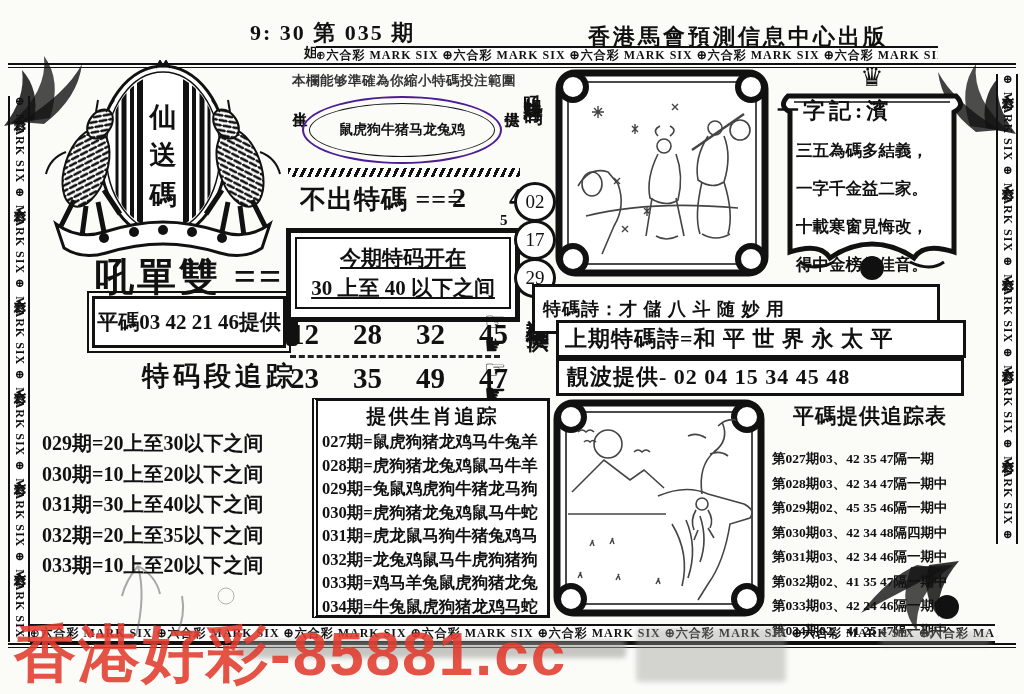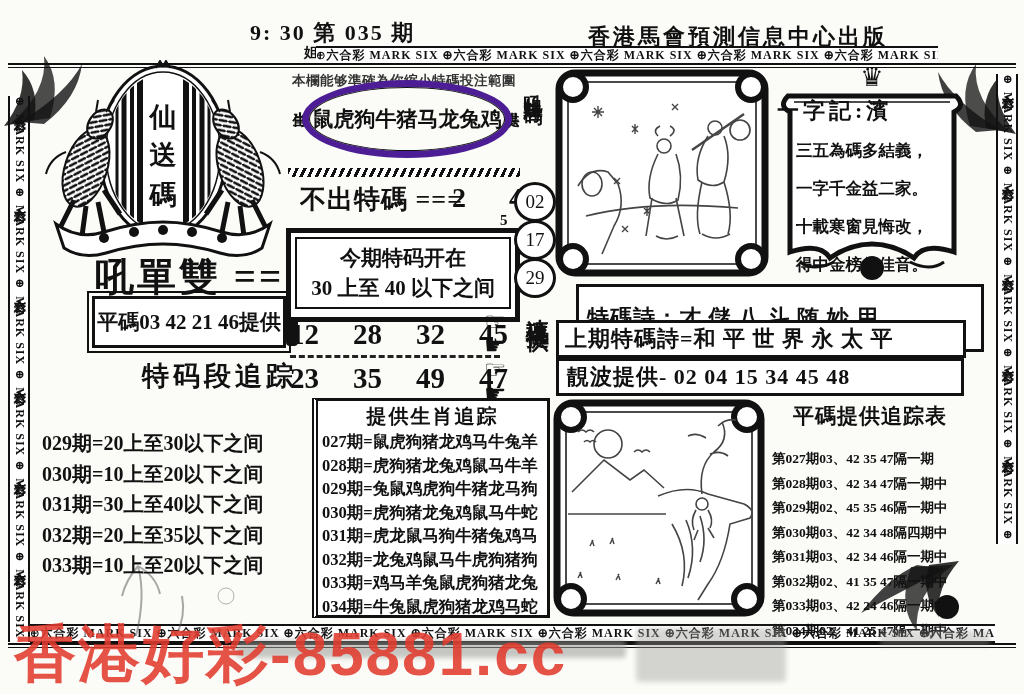--- a/index.html
+++ b/index.html
@@ -137,30 +137,30 @@
     <div>030期=10上至20以下之间</div>
     <div>031期=30上至40以下之间</div>
     <div>032期=20上至35以下之间</div>
     <div>033期=10上至20以下之间</div>
   </div>
 
   <div class="abs b nowrap" style="left:292px;top:72px;width:230px;font-size:13.5px;letter-spacing:.5px;opacity:.85;">本欄能够準確為你縮小特碼投注範圍</div>
 
   <div class="abs vtext b" style="left:290px;top:100px;font-size:15px;height:60px;">生肖</div>
   <div class="abs vtext b" style="left:502px;top:100px;font-size:15px;height:60px;">提供</div>
-  <div class="abs b" style="left:302px;top:80px;width:196px;height:64px;border:7px solid #4c1d95;border-radius:50%;
+  <div class="abs b" style="left:302px;top:96px;width:196px;height:64px;border:2px solid #4c1d95;border-radius:50%;
        outline:1px solid #111;outline-offset:-8px;display:flex;align-items:center;justify-content:center;
-       font-size:21px;white-space:nowrap;">鼠虎狗牛猪马龙兔鸡</div>
+       font-size:14px;white-space:nowrap;">鼠虎狗牛猪马龙兔鸡</div>
   <div class="abs zigzag" style="left:288px;top:168px;width:232px;"></div>
 
   <div class="abs b nowrap" style="left:292px;top:182px;font-size:26px;letter-spacing:1px;margin-left:8px;">不出特碼 ===</div>
   <div class="abs b" style="left:452px;top:182px;font-size:28px;letter-spacing:18px;">2   4</div>
   <div class="abs b" style="left:500px;top:212px;font-size:15px;">5</div>
 
-  <div class="abs" style="left:286px;top:228px;width:224px;height:84px;border:5px solid #111;background:#fff;">
+  <div class="abs" style="left:286px;top:228px;width:224px;height:84px;border:5px solid #111;background:#fff;text-decoration:underline;">
     <div style="border:2px solid #111;margin:4px;height:68px;display:flex;flex-direction:column;
          align-items:center;justify-content:center;font-weight:bold;font-size:21px;line-height:30px;white-space:nowrap;">
       <div>今期特码开在</div>
       <div>30 上至 40 以下之间</div>
     </div>
   </div>
 
   <div class="abs b" style="left:290px;top:318px;width:218px;display:flex;justify-content:space-between;font-size:29px;">
     <span>12</span>
     <span>28</span>
@@ -243,21 +243,21 @@
     <path d="M60,200 q-20,10 -34,0 M136,200 q20,10 34,0" stroke="#111" stroke-width="3" fill="none"></path>
   </svg>
   <div class="abs b nowrap" style="left:777px;top:96px;width:150px;font-size:22px;letter-spacing:4px;font-family:Liberation Serif, serif;">一字記:濱</div>
   <div class="abs b" style="left:796px;top:132px;width:160px;font-size:16.5px;line-height:38px;white-space:nowrap;">
     <div>三五為碼多結義，</div>
     <div>一字千金益二家。</div>
     <div>十載寒窗見悔改，</div>
     <div>得中金榜傳佳音。</div>
   </div>
 
-  <div class="abs boxline b nowrap" style="left:576px;top:284px;width:386px;height:30px;padding:16px 8px;font-size:22px;letter-spacing:1px;">特碼詩：才 儲 八 斗 随 妙 用</div>
+  <div class="abs boxline b nowrap" style="left:532px;top:284px;width:386px;height:30px;padding:7px 8px;font-size:18px;letter-spacing:1px;">特碼詩：才 儲 八 斗 随 妙 用</div>
   <div class="abs boxline b nowrap" style="left:556px;top:320px;width:392px;height:32px;padding:0 6px;font-size:22px;letter-spacing:1px;">上期特碼詩=和 平 世 界 永 太 平</div>
   <div class="abs boxline b nowrap" style="left:556px;top:358px;width:386px;height:32px;padding:0 8px;font-size:22px;letter-spacing:1px;">靚波提供- 02  04  15  34  45  48</div>
 
   <div class="abs" style="left:772px;top:402px;width:196px;">
     <div class="b" style="font-size:21px;letter-spacing:1px;text-align:center;">平碼提供追踪表</div>
     <div style="font-size:13.5px;font-weight:bold;line-height:24.5px;white-space:nowrap;margin-top:17px;">
       <div>第027期03、42 35 47隔一期</div>
       <div>第028期03、42 34 47隔一期中</div>
       <div>第029期02、45 35 46隔一期中</div>
       <div>第030期03、42 34 48隔四期中</div>

